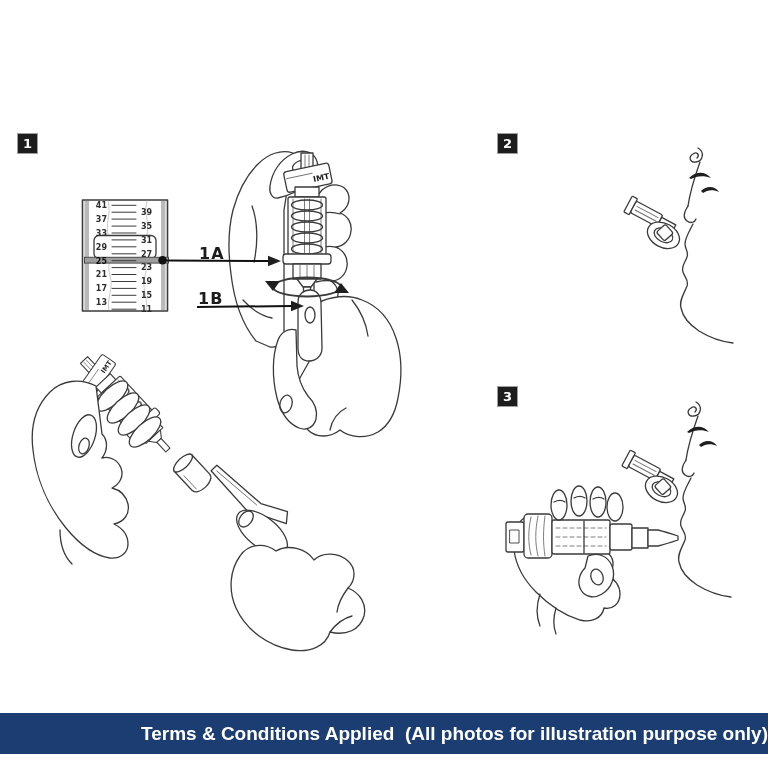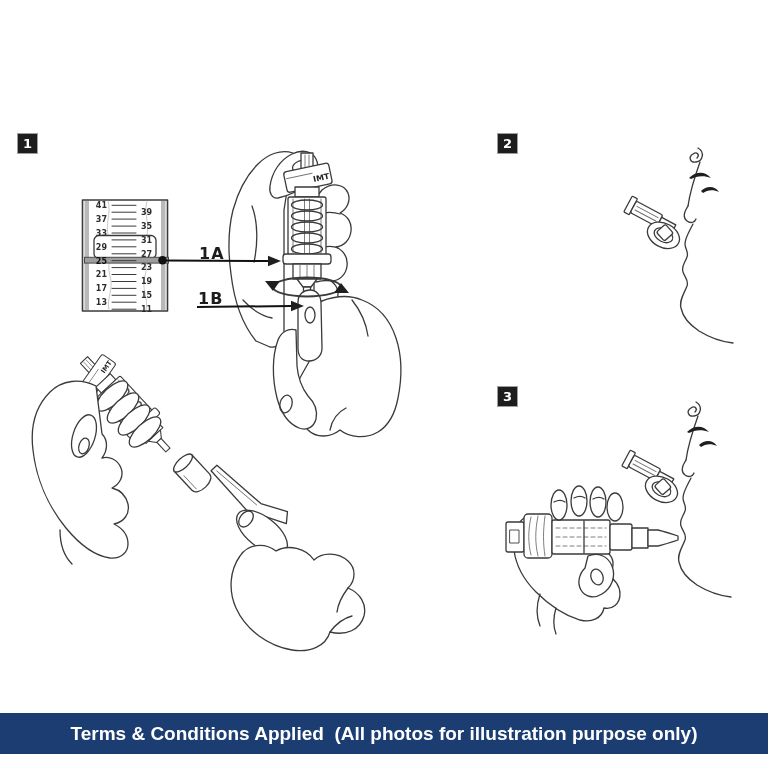--- a/index.html
+++ b/index.html
@@ -14,21 +14,21 @@
   .sv-hl{fill:#101010;}
   .callout-txt{font:600 16px "DejaVu Sans",sans-serif;fill:#1c1c1c;letter-spacing:1px;}
   .brand-txt{font:bold 8px "DejaVu Sans",sans-serif;fill:#222222;}
   .badge{position:absolute;width:19px;height:19px;background:#1d1d1d;border:1px solid #9e9e9e;
          color:#ffffff;font:bold 13px "DejaVu Sans",sans-serif;
          display:flex;align-items:center;justify-content:center;}
   #badge-1{left:17px;top:133px;}
   #badge-2{left:497px;top:133px;}
   #badge-3{left:497px;top:386px;}
   .banner{position:absolute;left:0;top:713px;width:768px;height:41px;background:#1b3d72;
-          display:flex;align-items:center;justify-content:center;}
+          display:flex;align-items:center;justify-content:flex-end;}
   .banner span{font:bold 19px "Liberation Sans",sans-serif;color:#ffffff;white-space:pre;}
 </style>
 </head>
 <body>
 
 <div id="page">
 
   <svg width="768" height="768" viewBox="0 0 768 768">
     <defs>
 

